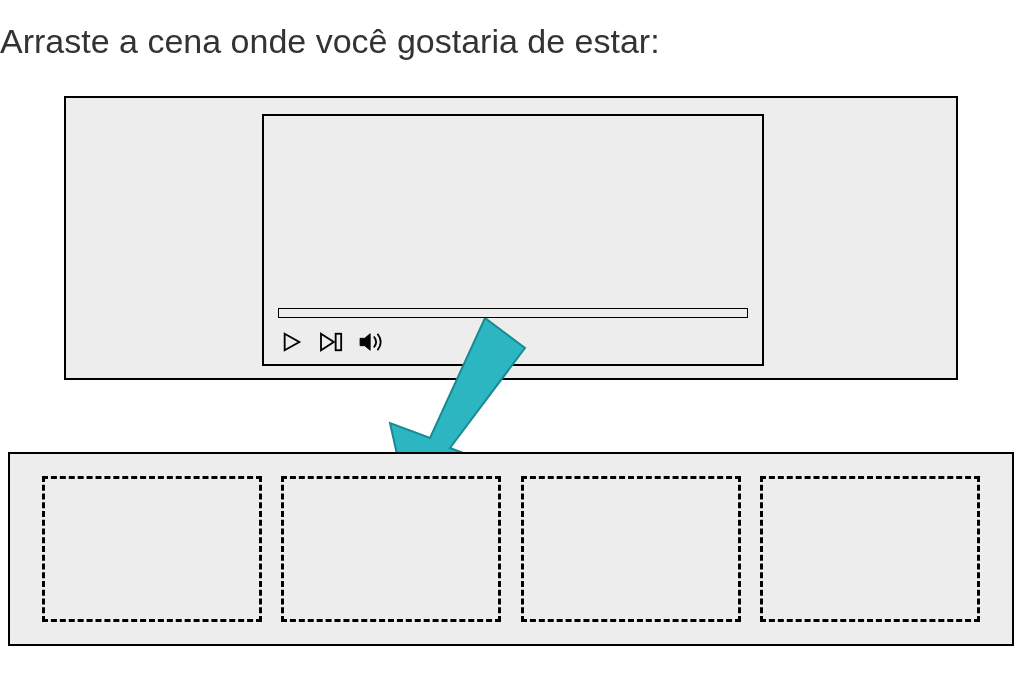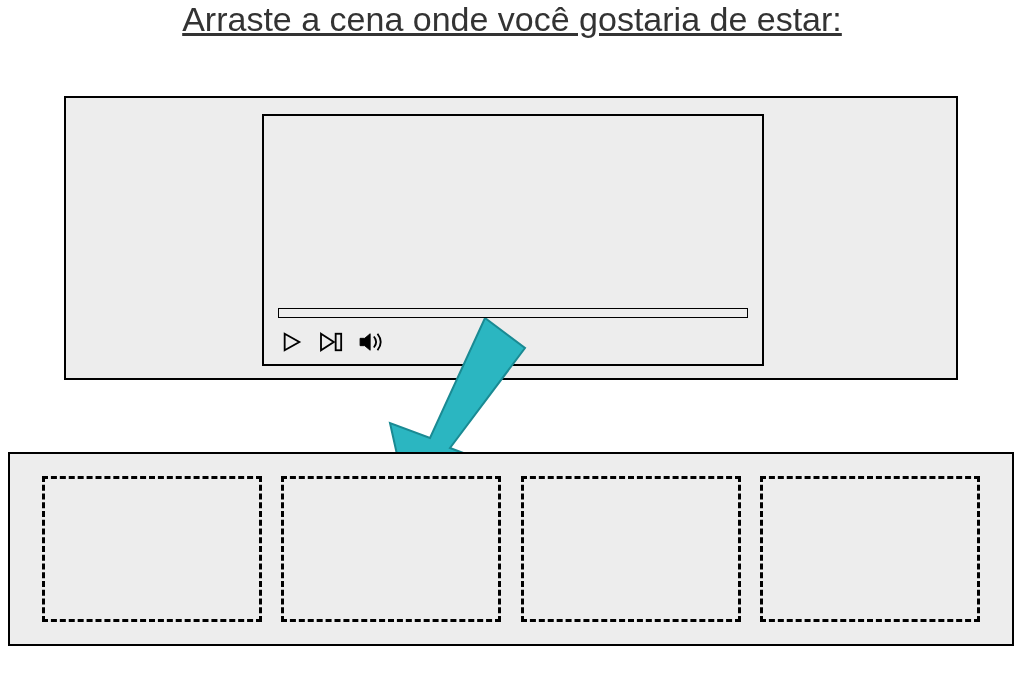--- a/index.html
+++ b/index.html
@@ -6,25 +6,25 @@
     body {
       margin: 0;
       padding: 0;
       font-family: Arial, Helvetica, sans-serif;
       background: #ffffff;
       width: 1024px;
       height: 676px;
       position: relative;
     }
     .title {
-      text-align: center;
+      text-align: left;
       font-size: 34px;
       color: #333333;
+      padding-top: 22px;
       font-weight: 400;
-      text-decoration: underline;
     }
     .video-panel {
       position: absolute;
       left: 64px;
       top: 96px;
       width: 894px;
       height: 284px;
       background: #ededed;
       border: 2px solid #000000;
     }

